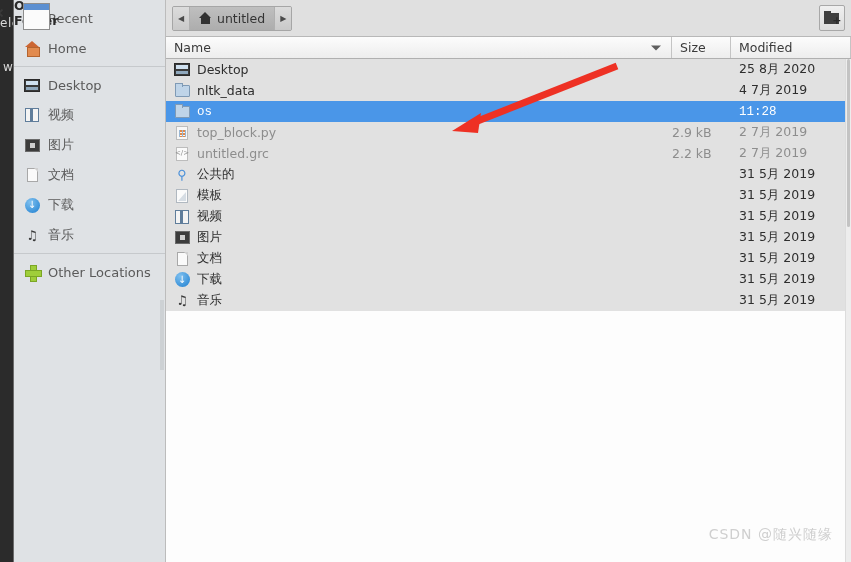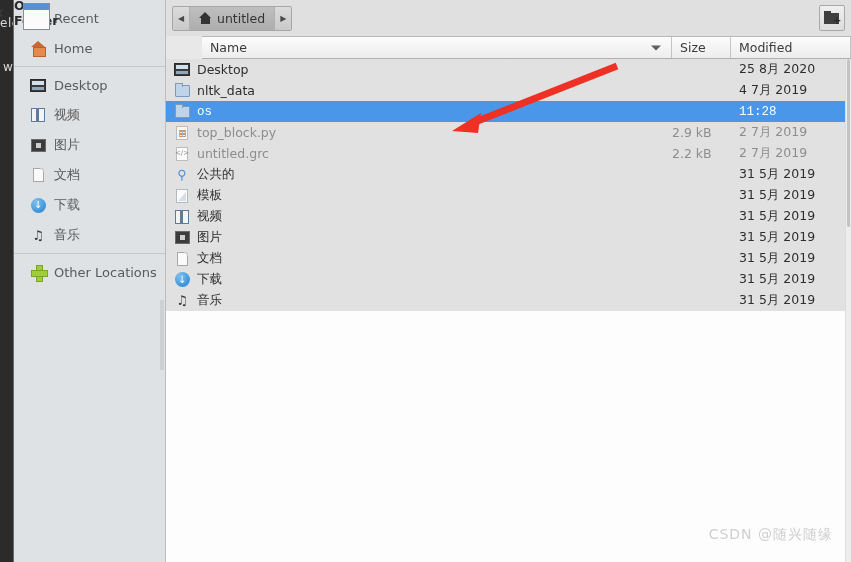--- a/index.html
+++ b/index.html
@@ -85,21 +85,21 @@
   .sidebar {
     width: 152px; flex: none;
     background: #dfe2e5;
     border-right: 1px solid #bcbcbc;
     padding-top: 3px;
     overflow: hidden;
   }
   .side-item {
     height: 30px;
     display: flex; align-items: center;
-    padding-left: 16px;
+    padding-left: 10px;
     gap: 8px;
     font-size: 13px;
     color: #5a5a5a;
   }
   .side-item .lbl { white-space: nowrap; overflow: hidden; }
   .side-sep {
     height: 1px; background: #c6c9cc;
     margin: 3px 0 3px 0;
   }
   .side-ico {
@@ -267,21 +267,21 @@
     color: #2a2a2a; font-size: 11px; font-weight: bold; line-height: 1;
   }
 
   
   .colhdr {
     height: 23px; flex: none;
     display: flex;
     background: linear-gradient(to bottom, #fcfcfc, #ededed);
     border-top: 1px solid #b8b8b8;
     border-bottom: 1px solid #b0b0b0;
-    font-size: 12.5px; color: #3a3a3a; margin-left: 36px;
+    font-size: 12.5px; color: #3a3a3a;
   }
   .colhdr .ch {
     display: flex; align-items: center;
     padding: 0 8px;
     border-right: 1px solid #c4c4c4;
     position: relative;
   }
   .ch-name { flex: 1; min-width: 0; }
   .ch-size { width: 59px; }
   .ch-mod  { width: 120px; border-right: none; }

